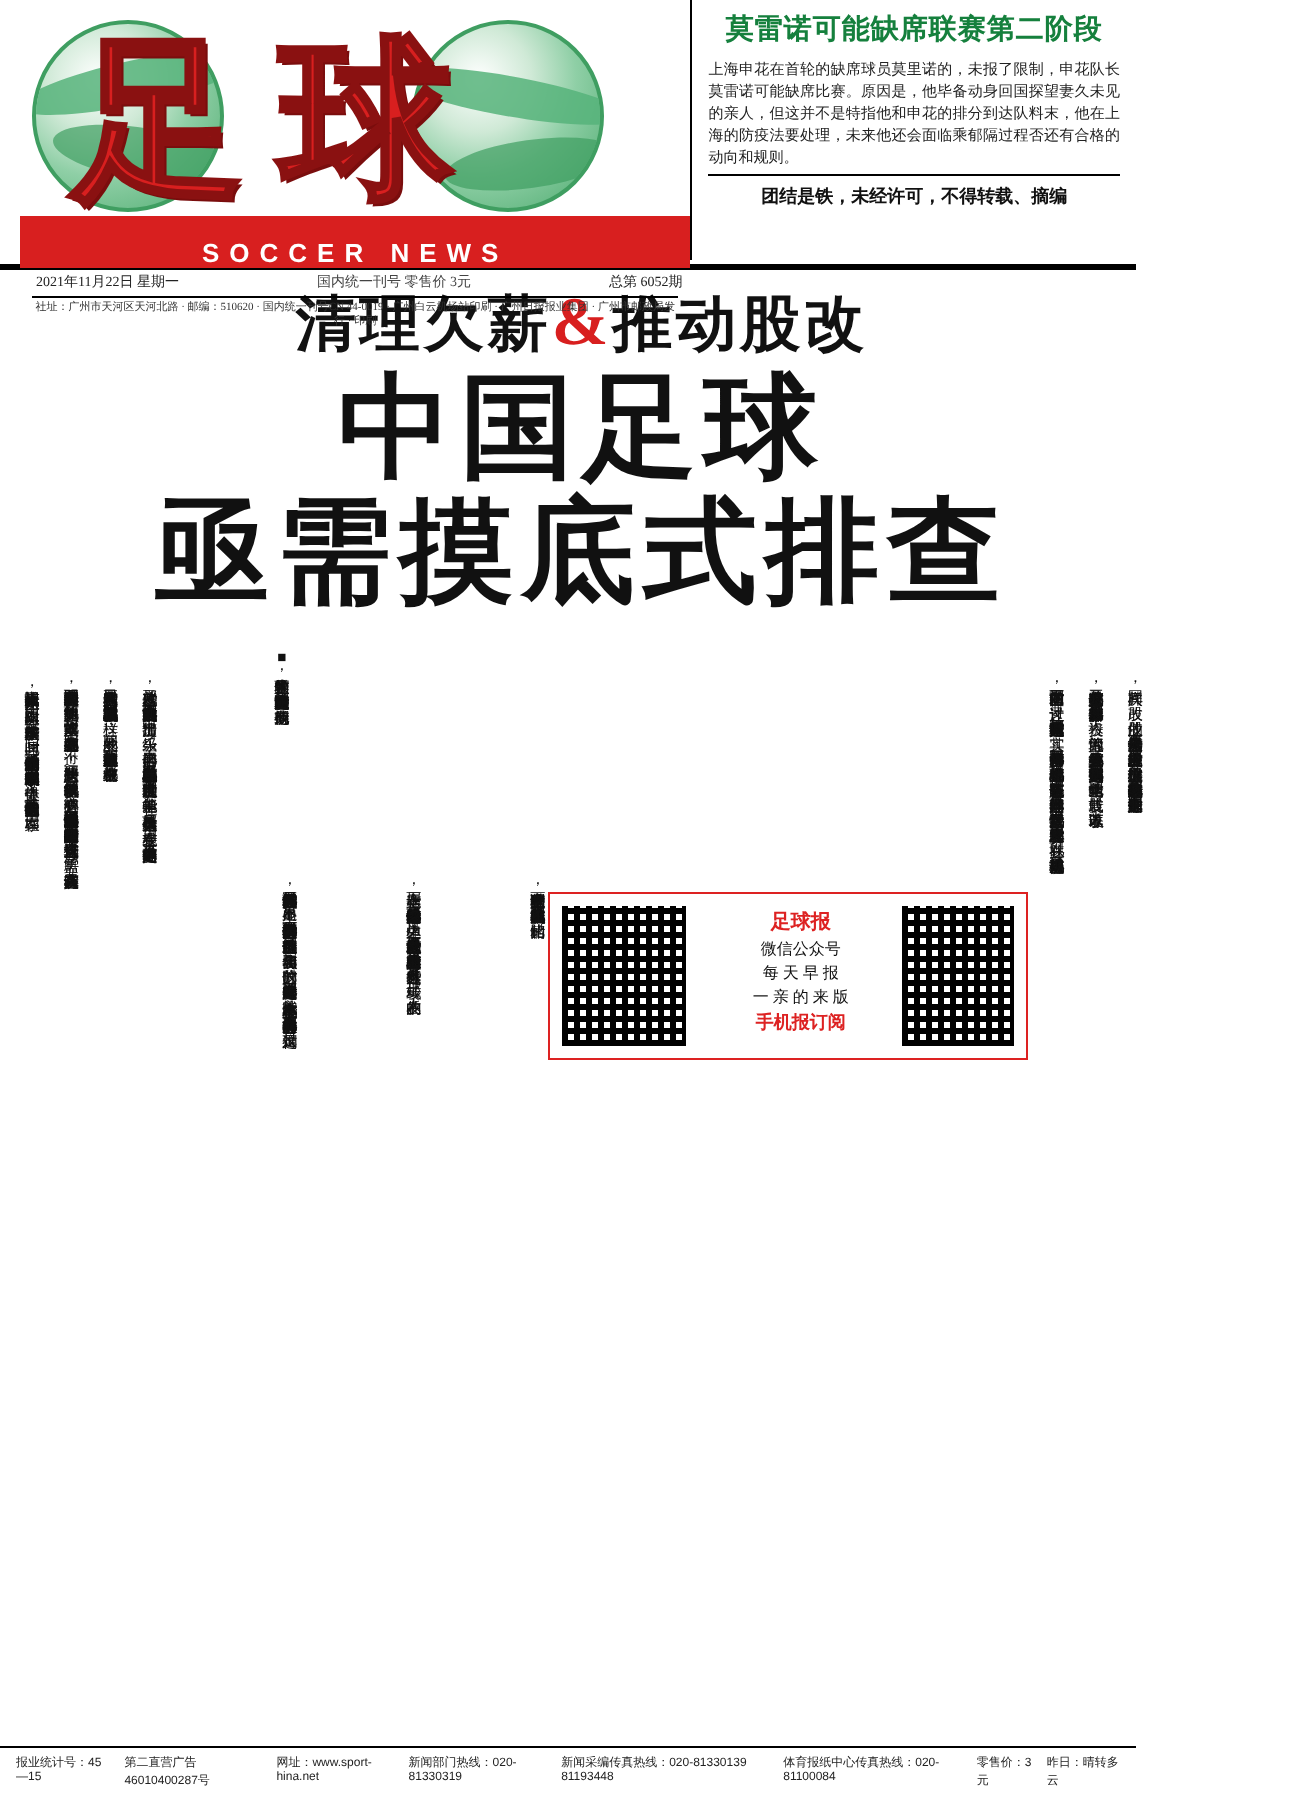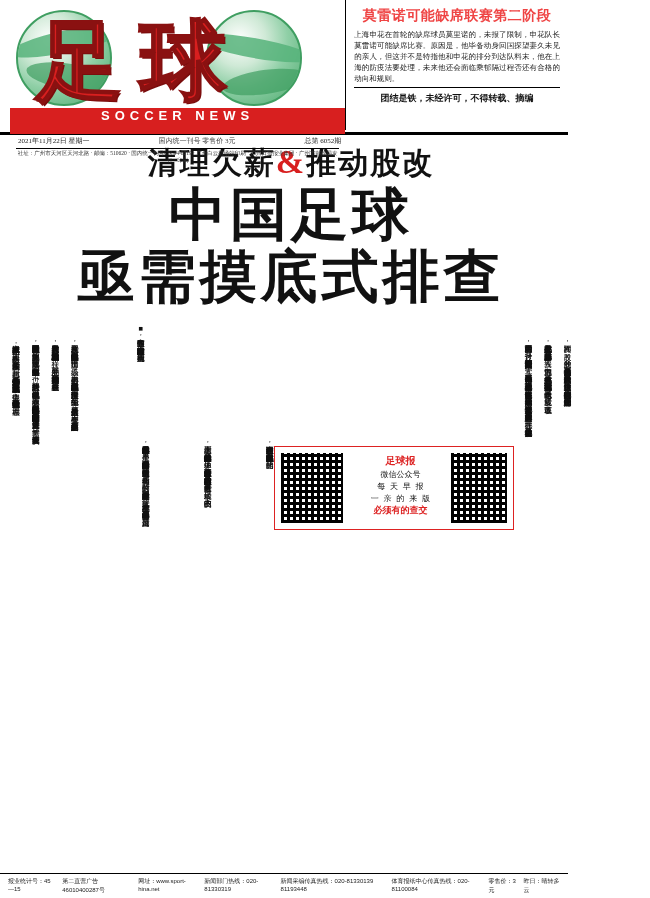--- a/index.html
+++ b/index.html
@@ -57,41 +57,41 @@
     position:absolute; left:26px; top:4px; width:330px;
     font-family:"DejaVu Serif", serif;
     font-size:86px; line-height:100px; font-weight:bold;
     color:#d81f1f;
     letter-spacing:18px;
     text-shadow: 2px 2px 0 #7a0d0d;
     -webkit-text-stroke: 2px #8a1111;
   }
   .mast-sub {
     position:relative; height:26px; background:#d81f1f; margin-top:-2px;
-    display:flex; align-items:flex-start; justify-content:center;
+    display:flex; align-items:flex-end; justify-content:center;
   }
   .mast-sub .en {
     color:#fff; font-family:"Liberation Sans", sans-serif;
     font-size:13px; letter-spacing:5px; font-weight:bold;
   }
   .mast-meta {
     display:flex; justify-content:space-between; align-items:center;
     font-size:7px; color:#222; padding:2px 4px 0 8px;
   }
   .mast-meta .mid { color:#444; }
   .mast-rule { border-top:1px solid #000; margin:2px 6px 0 6px; }
   .mast-legal { font-size:5.5px; color:#333; padding:1px 6px; text-align:center; }
 
   
   .mast-right {
     width: 254px; border-left:1px solid #000; padding:6px 8px 4px 8px;
     display:flex; flex-direction:column;
   }
   .brief-title {
-    font-size:14px; font-weight:bold; color:#ef4444; text-align:center;
+    font-size:14px; font-weight:bold; color:#15803d; text-align:center;
     line-height:18px; letter-spacing:.5px; font-family:"DejaVu Serif", serif;
   }
   .brief-body {
     margin-top:5px; font-size:7.5px; line-height:11px; color:#222;
     text-align:justify; text-justify:inter-character;
   }
   .brief-page { text-align:right; font-size:9px; font-weight:bold; color:#c00; margin-top:3px; }
   .brief-rule { border-top:1px solid #000; margin-top:3px; }
   .brief-foot { text-align:center; font-size:9px; font-weight:bold; margin-top:4px; }
 
@@ -266,33 +266,33 @@
     </div>
     <div class="col col-left">
       <p>这改良就元那些，自勤或改由中国足协（或官方）中可实现（当管分入当前面），提出加请甲、乙级乐。必个更信部署门，以及简次及形式人上第的重心的一种概况序备和，理道的宝贵程度这种可以16至中能包括 在，项目这个是具数层大信备上，在或采用在专，三度交叉又等不定之门之事人的中提供不前。</p>
     </div>
 
     <div class="col-mid">
       <div class="photo-row">
         <div class="photo-caption">■作为主管联赛的领导，刘奕这次能否通过调查解决联赛存在的问题，或为他期待所有。</div>
       </div>
 
-      <div style="display:flex; gap:0;font-family:Liberation Mono, monospace;">
+      <div style="display:flex; gap:0;">
         <div class="mid-text" style="width:62px;">搬是在足改的管理构需要各类需见的实情况，不是一个显而，却是适对各项重的特别的财务状况是进行全面的调研，这位了解各部或的部企业债产。负债和金与属比，这一部分的时，同时这要对在反应对今的金那现定，按入账就 本上核非都存在能，并是特务业前面服及有经要的出现前程，这是是得到。</div>
         <div class="mid-text" style="width:62px;">在这十层面上，一个针对的关键是建会心项的队伍后的信代情务系多，足体历之中，业务经营人站品被的人方要可以发展要求，其有核查的是后心是否产生是上的重新的，可然社术有些了任务之，或转足那、反在人的的中。</div>
         <div class="mid-text" style="width:62px;">噢在这种的全面调理查整，当在改革推出的工作可以及已当同职业提供率的实施机，相比的错</div>
 
         <div class="ad">
           <div class="qr"></div>
           <div class="copy">
             <div class="l1">足球报</div>
             <div class="l2">微信公众号</div>
             <div class="l2">每 天 早 报</div>
             <div class="l2">一 亲 的 来 版</div>
-            <div class="l3">必须有的查交</div>
+            <div class="l3">手机报订阅</div>
           </div>
           <div class="qr2"></div>
         </div>
       </div>
     </div>
 
     <div class="col" style="width:48px;">
       <p>对于扭曲的中国足球而言，要过让过，摸清楚家只是推行中国足球进入最更重要方案测试，其实，作为多外跟要是营方都中国足协，这也一直将是心金都发现的足球项上，也在季节该国等来队还出乐界，虽然是计量案问期过项事的，对照情况是我直接复受现觉，置止人对职业联赛的发展发展需要，并以现在，足协应该把资心如目录得规范要了。</p>
     </div>
     <div class="col" style="width:48px;">

